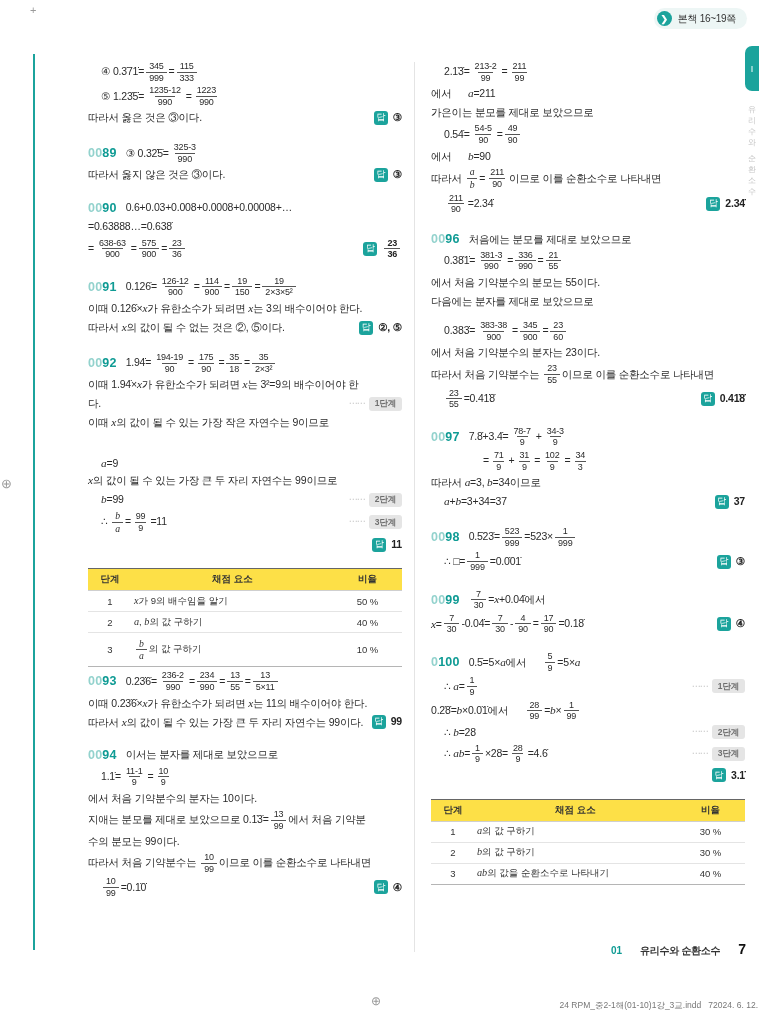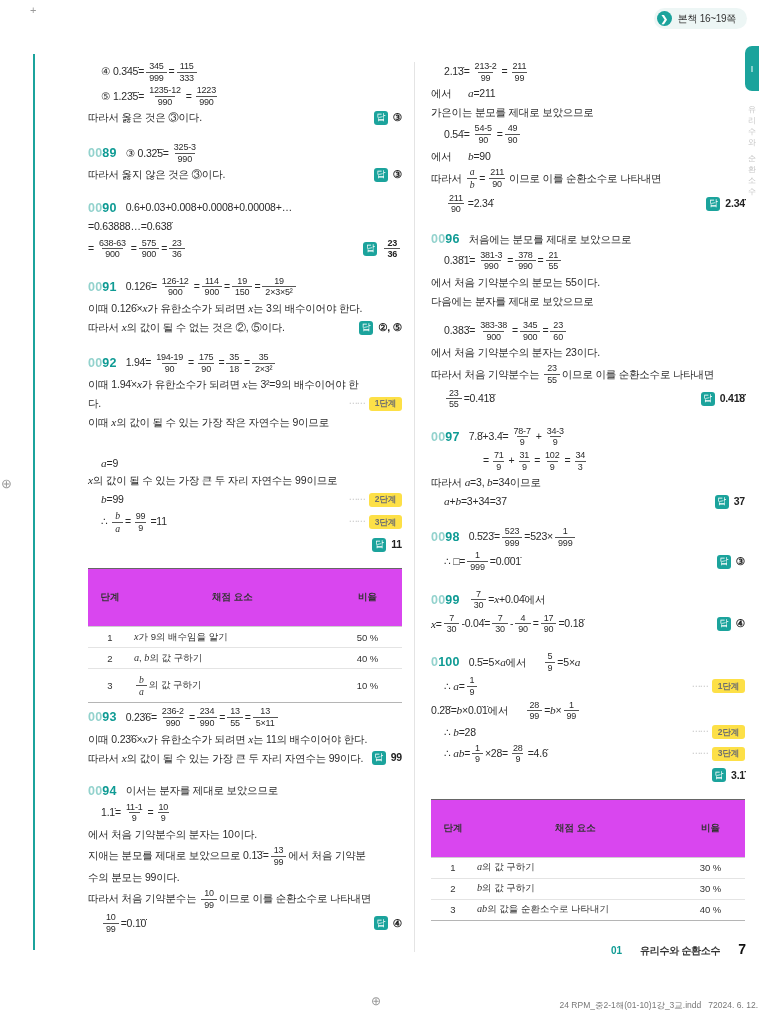--- a/index.html
+++ b/index.html
@@ -25,23 +25,23 @@
   .pnum .lt{color:#93d2cd;}
   .pnum .bd{color:#0f9b94;}
   .frac{display:inline-flex;flex-direction:column;align-items:center;vertical-align:middle;margin:1px 2px;font-size:9px;line-height:1.18;text-align:center;}
   .frac .fn{padding:0 3px;}
   .frac .fd{padding:0 3px;border-top:1px solid #555;}
   .ans{display:flex;align-items:center;}
   .ans .ab{width:14px;height:14px;border-radius:3px;background:#1ba39c;color:#fff;font-size:9px;display:flex;align-items:center;justify-content:center;margin-right:5px;flex:0 0 auto;}
   .ans .av{font-weight:bold;display:flex;align-items:center;color:#222;}
   .step{display:flex;align-items:center;}
   .step .lead{color:#b5b5b5;font-size:9px;margin-right:4px;letter-spacing:-1px;}
-  .step .sb{background:#fde047;color:#6f6f6f;font-size:8.5px;border-radius:3px;padding:1.5px 6px;font-weight:bold;white-space:nowrap;}
+  .step .sb{background:#e5e5e5;color:#6f6f6f;font-size:8.5px;border-radius:3px;padding:1.5px 6px;font-weight:bold;white-space:nowrap;}
   table.rubric{width:100%;border-collapse:collapse;margin:4px 0 2px;border-top:1.3px solid #666;border-bottom:1.3px solid #b5b5b5;font-size:9.5px;}
-  table.rubric th{background:#d946ef;font-weight:bold;color:#333;padding:22px 2px;border-bottom:1px solid #cfcfcf;text-align:center;}
+  table.rubric th{background:#fde047;font-weight:bold;color:#333;padding:4px 2px;border-bottom:1px solid #cfcfcf;text-align:center;}
   table.rubric td{padding:3.5px 2px;border-bottom:1px solid #e4e4e4;color:#333;}
   table.rubric tr:last-child td{border-bottom:none;}
   th.w1,td.c1{width:14%;text-align:center;}
   th.w2{width:64%;}
   td.c2{text-align:left;padding-left:12px;margin-left:48px;}
   td.c2 .cellwrap{display:inline-flex;align-items:center;white-space:pre;}
   th.w3,td.c3{width:22%;text-align:center;}
   .footer{position:absolute;top:941px;right:13px;display:flex;align-items:baseline;gap:18px;}
   .footer .ch-no{color:#0f9b94;font-size:10px;font-weight:bold;}
   .footer .ch-title{color:#333;font-size:10px;font-weight:bold;letter-spacing:-0.3px;white-space:pre;}
@@ -64,21 +64,21 @@
 
   <div class="side-tab">I</div>
   <div class="side-vtext">유리수와 순환소수</div>
 
   <div class="accent-rule"></div>
   <div class="col-divider"></div>
 
   <div id="col-left" class="col">
       <div class="block">
         <div class="line">
-          <span class="seg-l" style="padding-left: 13px;"><span class="tk">④ 0.3̇45̇=</span><span class="frac"><span class="fn">345</span><span class="fd">999</span></span><span class="tk">=</span><span class="frac"><span class="fn">115</span><span class="fd">333</span></span></span>
+          <span class="seg-l" style="padding-left: 13px;"><span class="tk">④ 0.3̇71̇=</span><span class="frac"><span class="fn">345</span><span class="fd">999</span></span><span class="tk">=</span><span class="frac"><span class="fn">115</span><span class="fd">333</span></span></span>
         </div>
         <div class="line">
           <span class="seg-l" style="padding-left: 13px;"><span class="tk">⑤ 1.23̇5̇=</span><span class="frac"><span class="fn">1235-12</span><span class="fd">990</span></span><span class="tk">=</span><span class="frac"><span class="fn">1223</span><span class="fd">990</span></span></span>
         </div>
         <div class="line">
           <span class="seg-l"><span class="tk">따라서 옳은 것은 ③이다.</span></span>
           <span class="seg-r"><span class="ans"><span class="ab">답</span><span class="av"><span class="tk">③</span></span></span></span>
         </div>
       </div>
       <div class="block">
@@ -233,21 +233,21 @@
         <div class="line">
           <span class="seg-l" style="padding-left: 13px;"><span class="frac"><span class="fn">211</span><span class="fd">90</span></span><span class="tk">=2.34̇</span></span>
           <span class="seg-r"><span class="ans"><span class="ab">답</span><span class="av"><span class="tk">2.34̇</span></span></span></span>
         </div>
       </div>
       <div class="block">
         <div class="line">
           <span class="seg-l"><span class="pnum"><span class="lt">00</span><span class="bd">96</span></span><span class="tk">처음에는 분모를 제대로 보았으므로</span></span>
         </div>
         <div class="line">
-          <span class="seg-l" style="padding-left: 13px;"><span class="tk">0.38̇1̇=</span><span class="frac"><span class="fn">381-3</span><span class="fd">990</span></span><span class="tk">=</span><span class="frac"><span class="fn">378</span><span class="fd">990</span></span><span class="tk">=</span><span class="frac"><span class="fn">21</span><span class="fd">55</span></span></span>
+          <span class="seg-l" style="padding-left: 13px;"><span class="tk">0.38̇1̇=</span><span class="frac"><span class="fn">381-3</span><span class="fd">990</span></span><span class="tk">=</span><span class="frac"><span class="fn">336</span><span class="fd">990</span></span><span class="tk">=</span><span class="frac"><span class="fn">21</span><span class="fd">55</span></span></span>
         </div>
         <div class="line">
           <span class="seg-l"><span class="tk">에서 처음 기약분수의 분모는 55이다.</span></span>
         </div>
         <div class="line">
           <span class="seg-l"><span class="tk">다음에는 분자를 제대로 보았으므로</span></span>
         </div>
         <div class="line">
           <span class="seg-l" style="padding-left: 13px; margin-top: 8px;"><span class="tk">0.383̇=</span><span class="frac"><span class="fn">383-38</span><span class="fd">900</span></span><span class="tk">=</span><span class="frac"><span class="fn">345</span><span class="fd">900</span></span><span class="tk">=</span><span class="frac"><span class="fn">23</span><span class="fd">60</span></span></span>
         </div>

